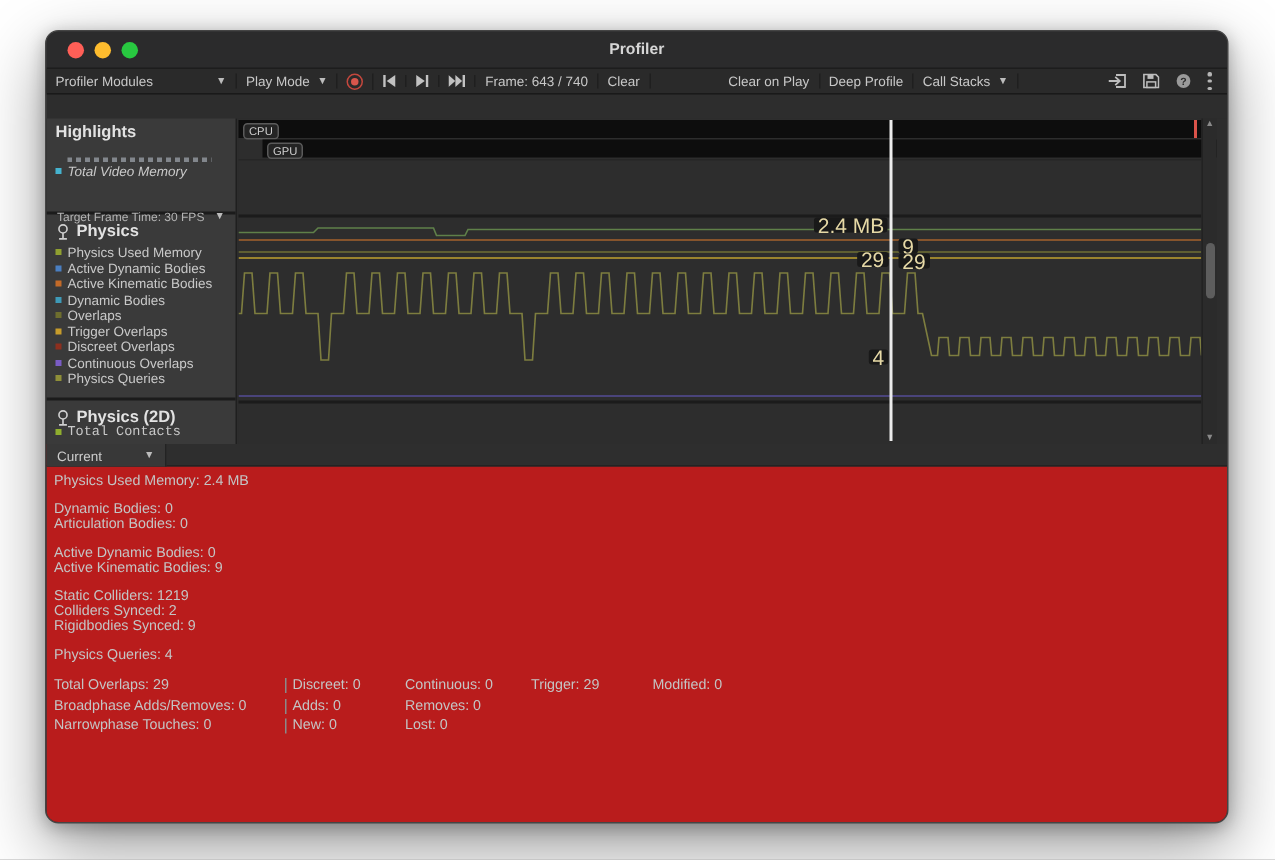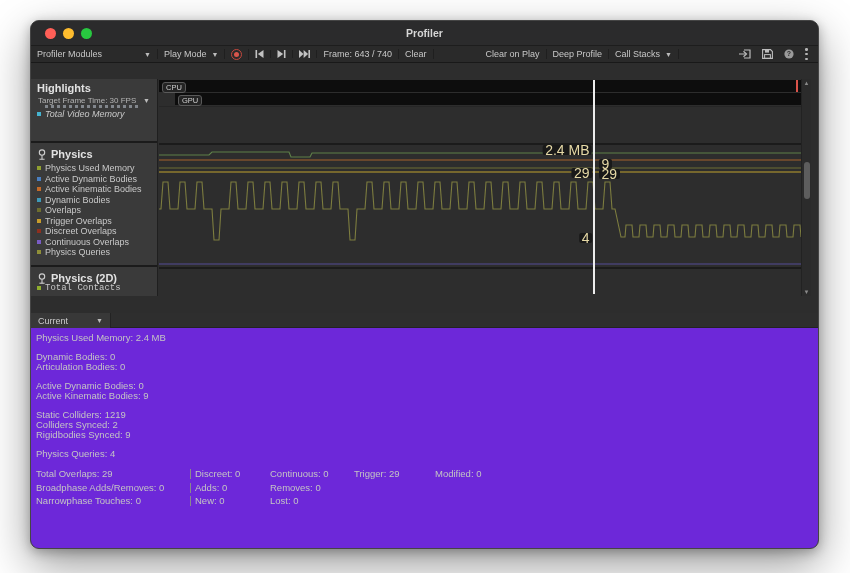--- a/index.html
+++ b/index.html
@@ -50,21 +50,21 @@
   .charts { position:absolute; left:0; top:58px; width:100%; height:217px; background:#2d2d2d; }
   .left-panel { position:absolute; left:0; top:0; width:127px; height:100%; background:#3a3a3a;
     border-right:1px solid #1f1f1f; }
   .sect { position:absolute; left:0; width:100%; border-bottom:2px solid #1b1b1b; }
   .sect-hl { top:0; height:64px; }
   .sect-ph { top:66px; height:122px; }
   .sect-p2 { top:190px; height:27px; border-bottom:none; }
   .sect-title { display:flex; align-items:center; gap:4px; padding:3px 0 0 6px;
     font-size:11px; color:#e2e2e2;font-weight:bold; }
   .sub-label { display:flex; align-items:center; justify-content:space-between;
-    padding:2px 7px 0 7px; font-size:8px; color:#b4b4b4; }
+    padding:2px 7px 0 7px; font-size:8px; color:#b4b4b4;margin-top:44px; }
   .clipped-row { position:absolute; left:14px; top:26px; width:96px; height:3px; opacity:.75;
     background:repeating-linear-gradient(90deg,#9aa0a8 0 3px, transparent 3px 6px); }
   .leg-row { display:flex; align-items:center; gap:4px; padding-left:6px; height:10.5px; }
   .bullet { width:4px; height:4px; flex:none; }
   .leg-label { font-size:9px; color:#c9c9c9; white-space:nowrap; }
   .hl-video { position:absolute; left:0; top:30px; width:100%;font-style:italic; }
   .ph-legend { position:absolute; left:0; top:18px; width:100%; }
   .p2-legend { position:absolute; left:0; top:14px; width:100%;font-family:Liberation Mono, monospace; }
   .mod-icon svg { display:block; }
 
@@ -86,21 +86,21 @@
 
   
   .vscroll { position:absolute; right:7px; top:0; width:10px; height:100%; background:#2b2b2b;
     border-left:1px solid #222; }
   .vs-arrow { position:absolute; left:0; width:100%; text-align:center; font-size:6px; color:#8a8a8a; }
   .vs-up { top:1px; } .vs-down { bottom:1px; }
   .vs-thumb { position:absolute; left:1.5px; top:83px; width:6px; height:37px; background:#5d5d5d; border-radius:3px; }
   .right-pad { position:absolute; right:0; top:0; width:7px; height:100%; background:#2d2d2d; }
 
   
-  .details { position:absolute; left:0; top:275px; width:100%; height:254px; background:#6d28d9;margin-top:17px; }
+  .details { position:absolute; left:0; top:275px; width:100%; height:254px; background:#b91c1c; }
   .d-head { position:absolute; left:0; top:0; width:100%; height:15px; background:#2e2e2e;
     border-bottom:1px solid #232323; }
   .d-mode { position:absolute; left:0; top:0; height:15px; width:80px; background:#383838;
     border-right:1px solid #232323; display:flex; align-items:center; justify-content:space-between;
     padding:0 7px 0 7px; font-size:9px; color:#cccccc; }
   .d-body { position:absolute; left:0; top:15px; width:100%; height:239px; padding:5px 0 0 5px;
     font-size:9.5px; color:#c4c4c4; }
   .d-group { margin-bottom:9px; }
   .d-line { height:10px; line-height:10px; white-space:nowrap; }
   .d-table { margin-top:4px; }

